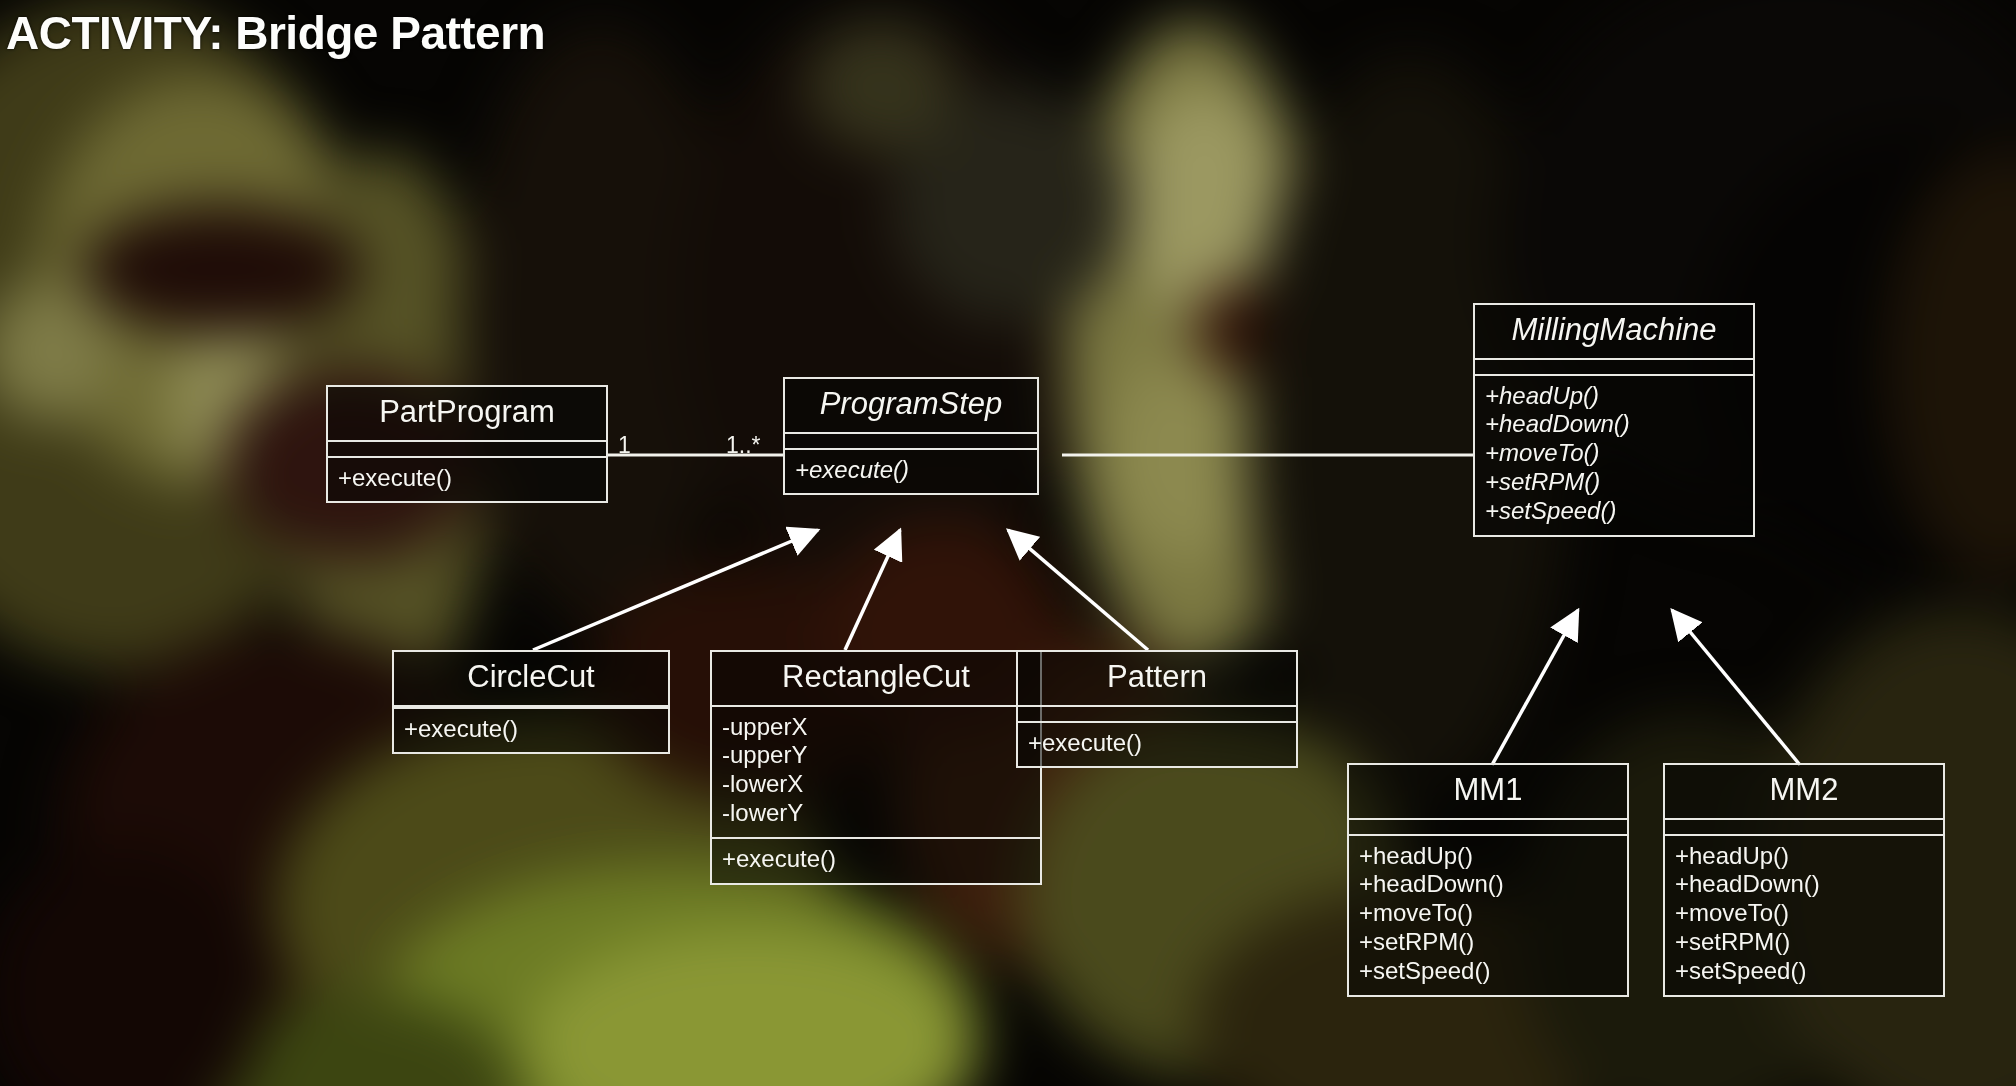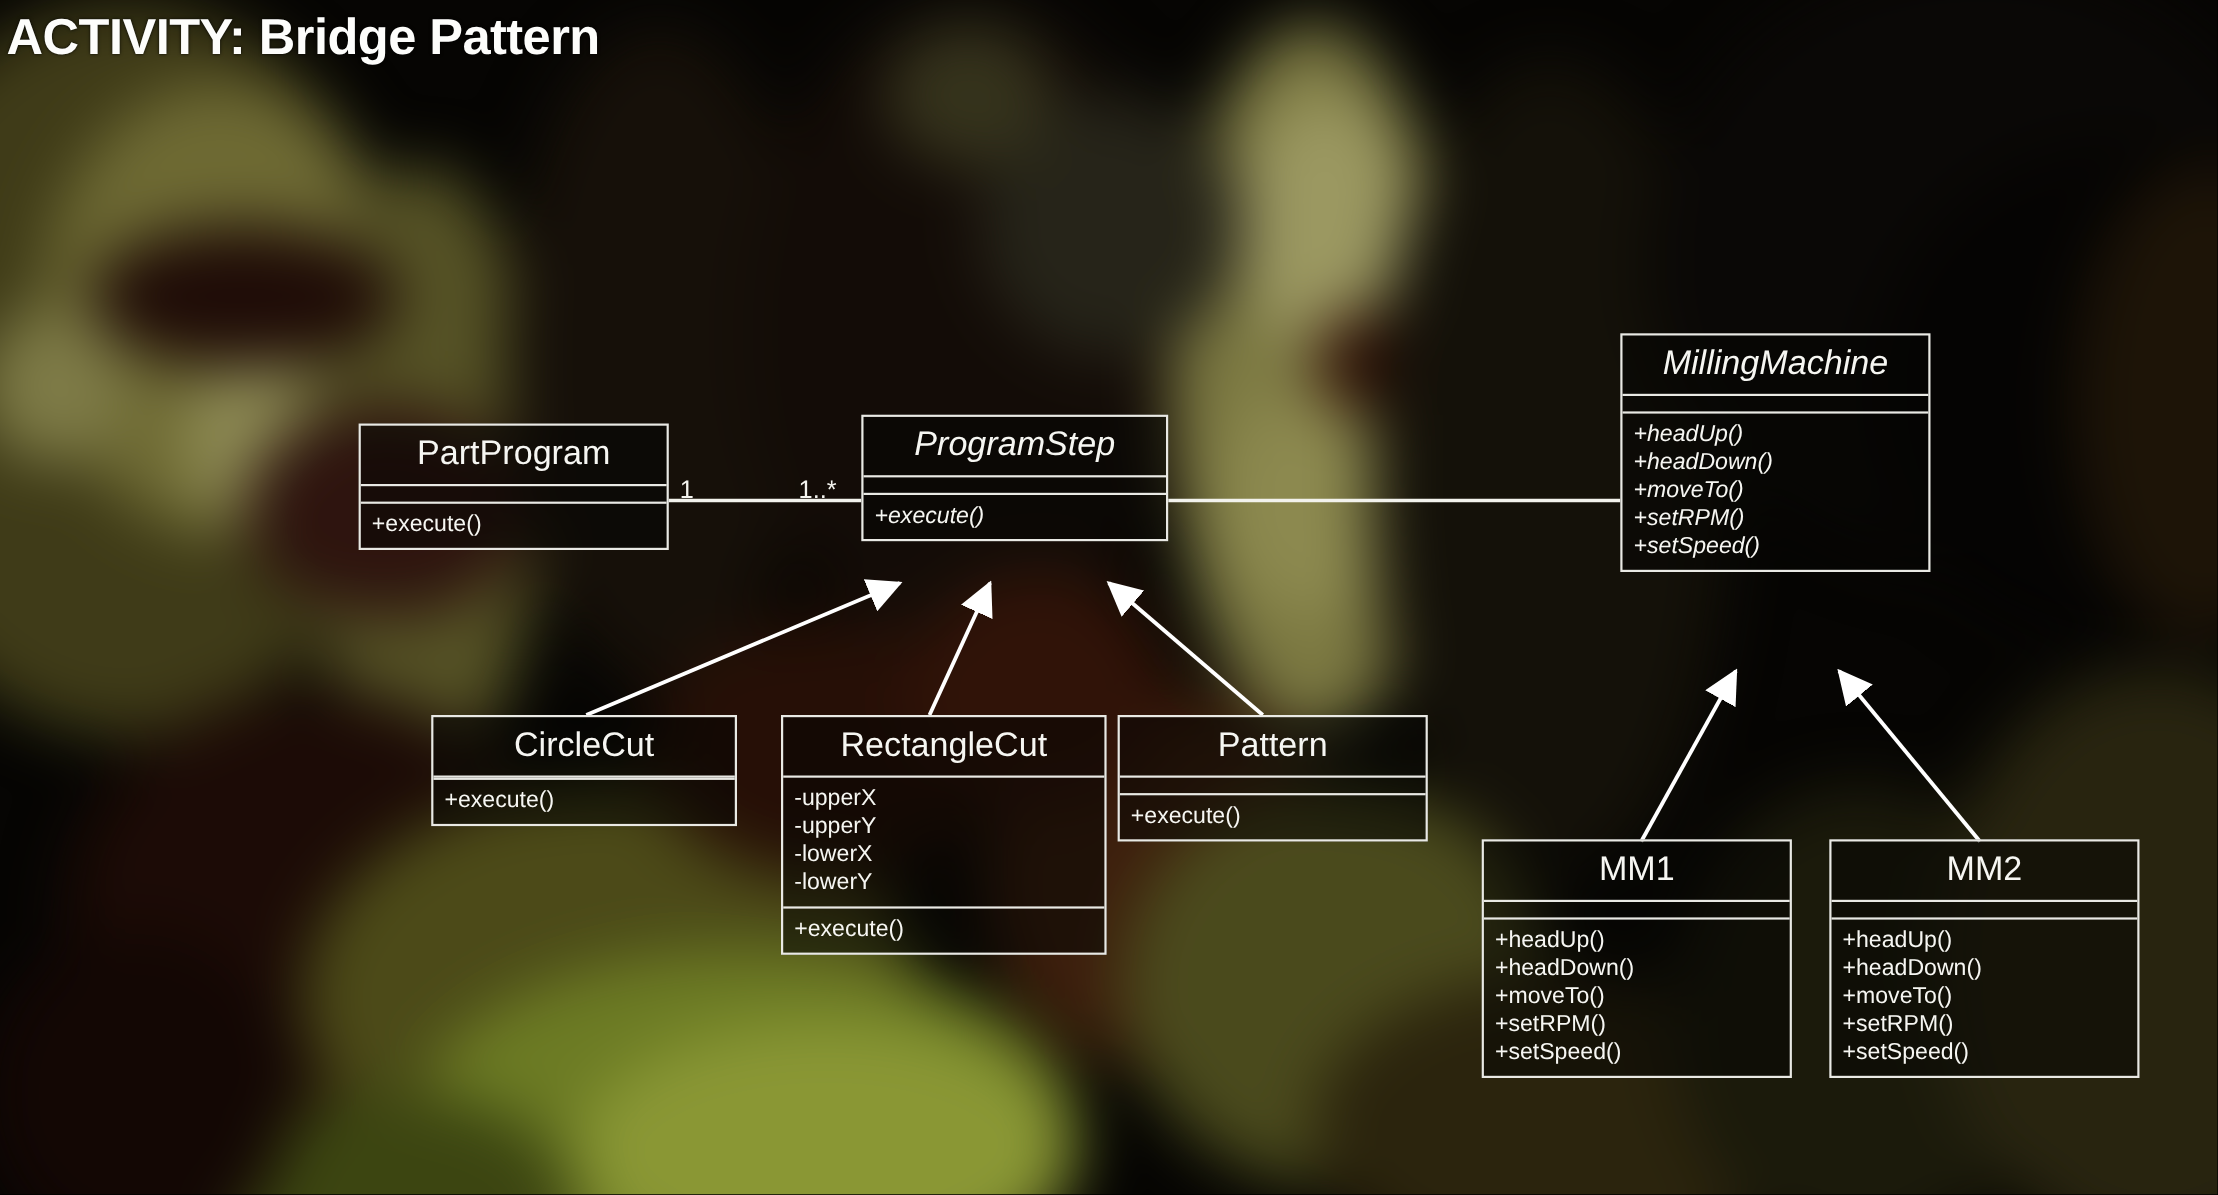--- a/index.html
+++ b/index.html
@@ -63,21 +63,21 @@
     height: 0;
   }
   .uml .compartment {
     padding: 6px 10px 9px 10px;
   }
   .uml .compartment.empty {
     padding: 0;
     height: 14px;
   }
   .uml .member {
-    font-size: 21px;
+    font-size: 24px;
     line-height: 1.12;
     white-space: nowrap;
     padding: 1px 0;
   }
   .uml.abstract .member { font-style: italic; }
 
   
   .mult {
     position: absolute;
     color: #f4f4ef;
@@ -160,21 +160,21 @@
   <div class="uml" id="cls-part-program" style="left:326px; top:385px; width:282px;">
     <div class="cname">PartProgram</div>
     <div class="sep"></div>
     <div class="compartment empty"></div>
     <div class="sep"></div>
     <div class="compartment">
         <div class="member">+execute()</div>
       </div>
   </div>
 
-  <div class="uml abstract" id="cls-program-step" style="left:783px; top:377px; width:279px;">
+  <div class="uml abstract" id="cls-program-step" style="left:783px; top:377px; width:256px;">
     <div class="cname">ProgramStep</div>
     <div class="sep"></div>
     <div class="compartment empty"></div>
     <div class="sep"></div>
     <div class="compartment">
         <div class="member">+execute()</div>
       </div>
   </div>
 
   <div class="uml abstract" id="cls-milling-machine" style="left:1473px; top:303px; width:282px;">
@@ -193,21 +193,21 @@
 
   <div class="uml" id="cls-circle-cut" style="left:392px; top:650px; width:278px;">
     <div class="cname">CircleCut</div>
     <div class="sep"></div>
     <div class="sep"></div>
     <div class="compartment">
         <div class="member">+execute()</div>
       </div>
   </div>
 
-  <div class="uml" id="cls-rectangle-cut" style="left:710px; top:650px; width:296px;">
+  <div class="uml" id="cls-rectangle-cut" style="left:710px; top:650px; width:332px;">
     <div class="cname">RectangleCut</div>
     <div class="sep"></div>
     <div class="compartment">
         <div class="member">-upperX</div>
         <div class="member">-upperY</div>
         <div class="member">-lowerX</div>
         <div class="member">-lowerY</div>
       </div>
     <div class="sep"></div>
     <div class="compartment">

